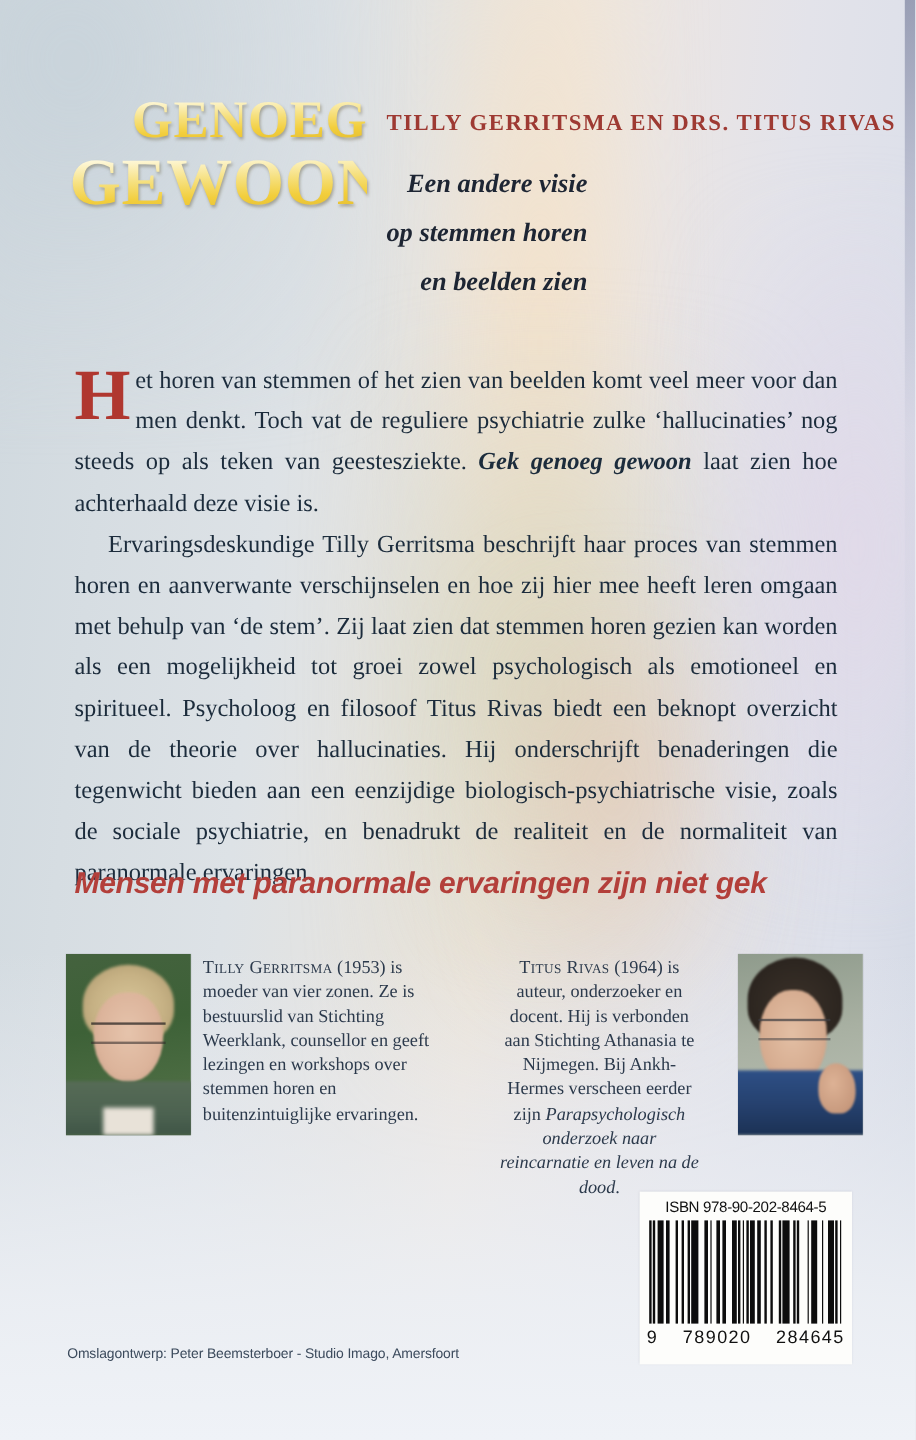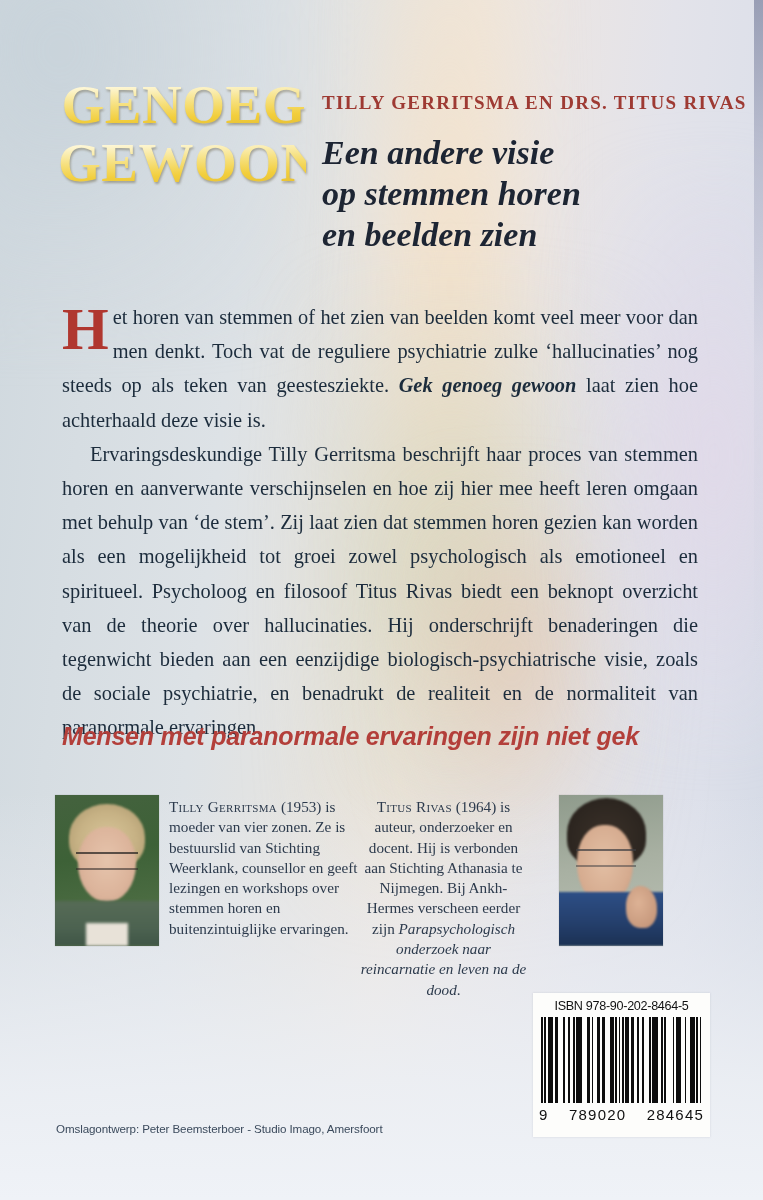--- a/index.html
+++ b/index.html
@@ -141,44 +141,45 @@
       #f2ce3c 70%,
       #e9c335 86%,
       #dcb72c 100%);
     -webkit-background-clip: text;
     background-clip: text;
     color: transparent;
     -webkit-text-fill-color: transparent;
     filter: drop-shadow(1.5px 2px 1.2px rgba(100,90,60,0.45));
   }
   #title-1 { font-size: 54px; }
-  #title-2 { font-size: 55px; margin-top: 6px; }
+  #title-2 { font-size: 44px; margin-top: 6px; }
   #title-3 { font-size: 55px; margin-top: 4px; }
 
   
   .authors {
     position: absolute;
     left: 322px;
     top: 92px;
     font-family: "Liberation Serif", serif;
     font-weight: bold;
     font-size: 19px;
     letter-spacing: 1.3px;
     color: #9e3a33;
   }
   .subtitle {
     position: absolute;
     left: 322px;
     top: 132px;
     font-family: "Liberation Serif", serif;
     font-style: italic;
     font-weight: bold;
-    font-size: 34px;
+    font-size: 22px;
     line-height: 41px;
     color: #1d2533;
+    text-align: right;
   }
 
   
   .blurb {
     position: absolute;
     left: 62px;
     top: 300px;
     width: 636px;
     font-family: "Liberation Serif", serif;
     font-size: 20.4px;
@@ -211,21 +212,21 @@
     font-size: 25px;
     letter-spacing: -0.2px;
     color: #b33f3a;
   }
 
   
   .bios {
     position: absolute;
     left: 55px;
     top: 795px;
-    width: 608px;
+    width: 664px;
     height: 166px;
   }
   .bio {
     position: absolute;
     top: 0;
     height: 166px;
     display: flex;
   }
   .bio-left  { left: 0;   width: 305px; }
   .bio-right { right: 0;  width: 305px; flex-direction: row-reverse; gap: 20px; }

